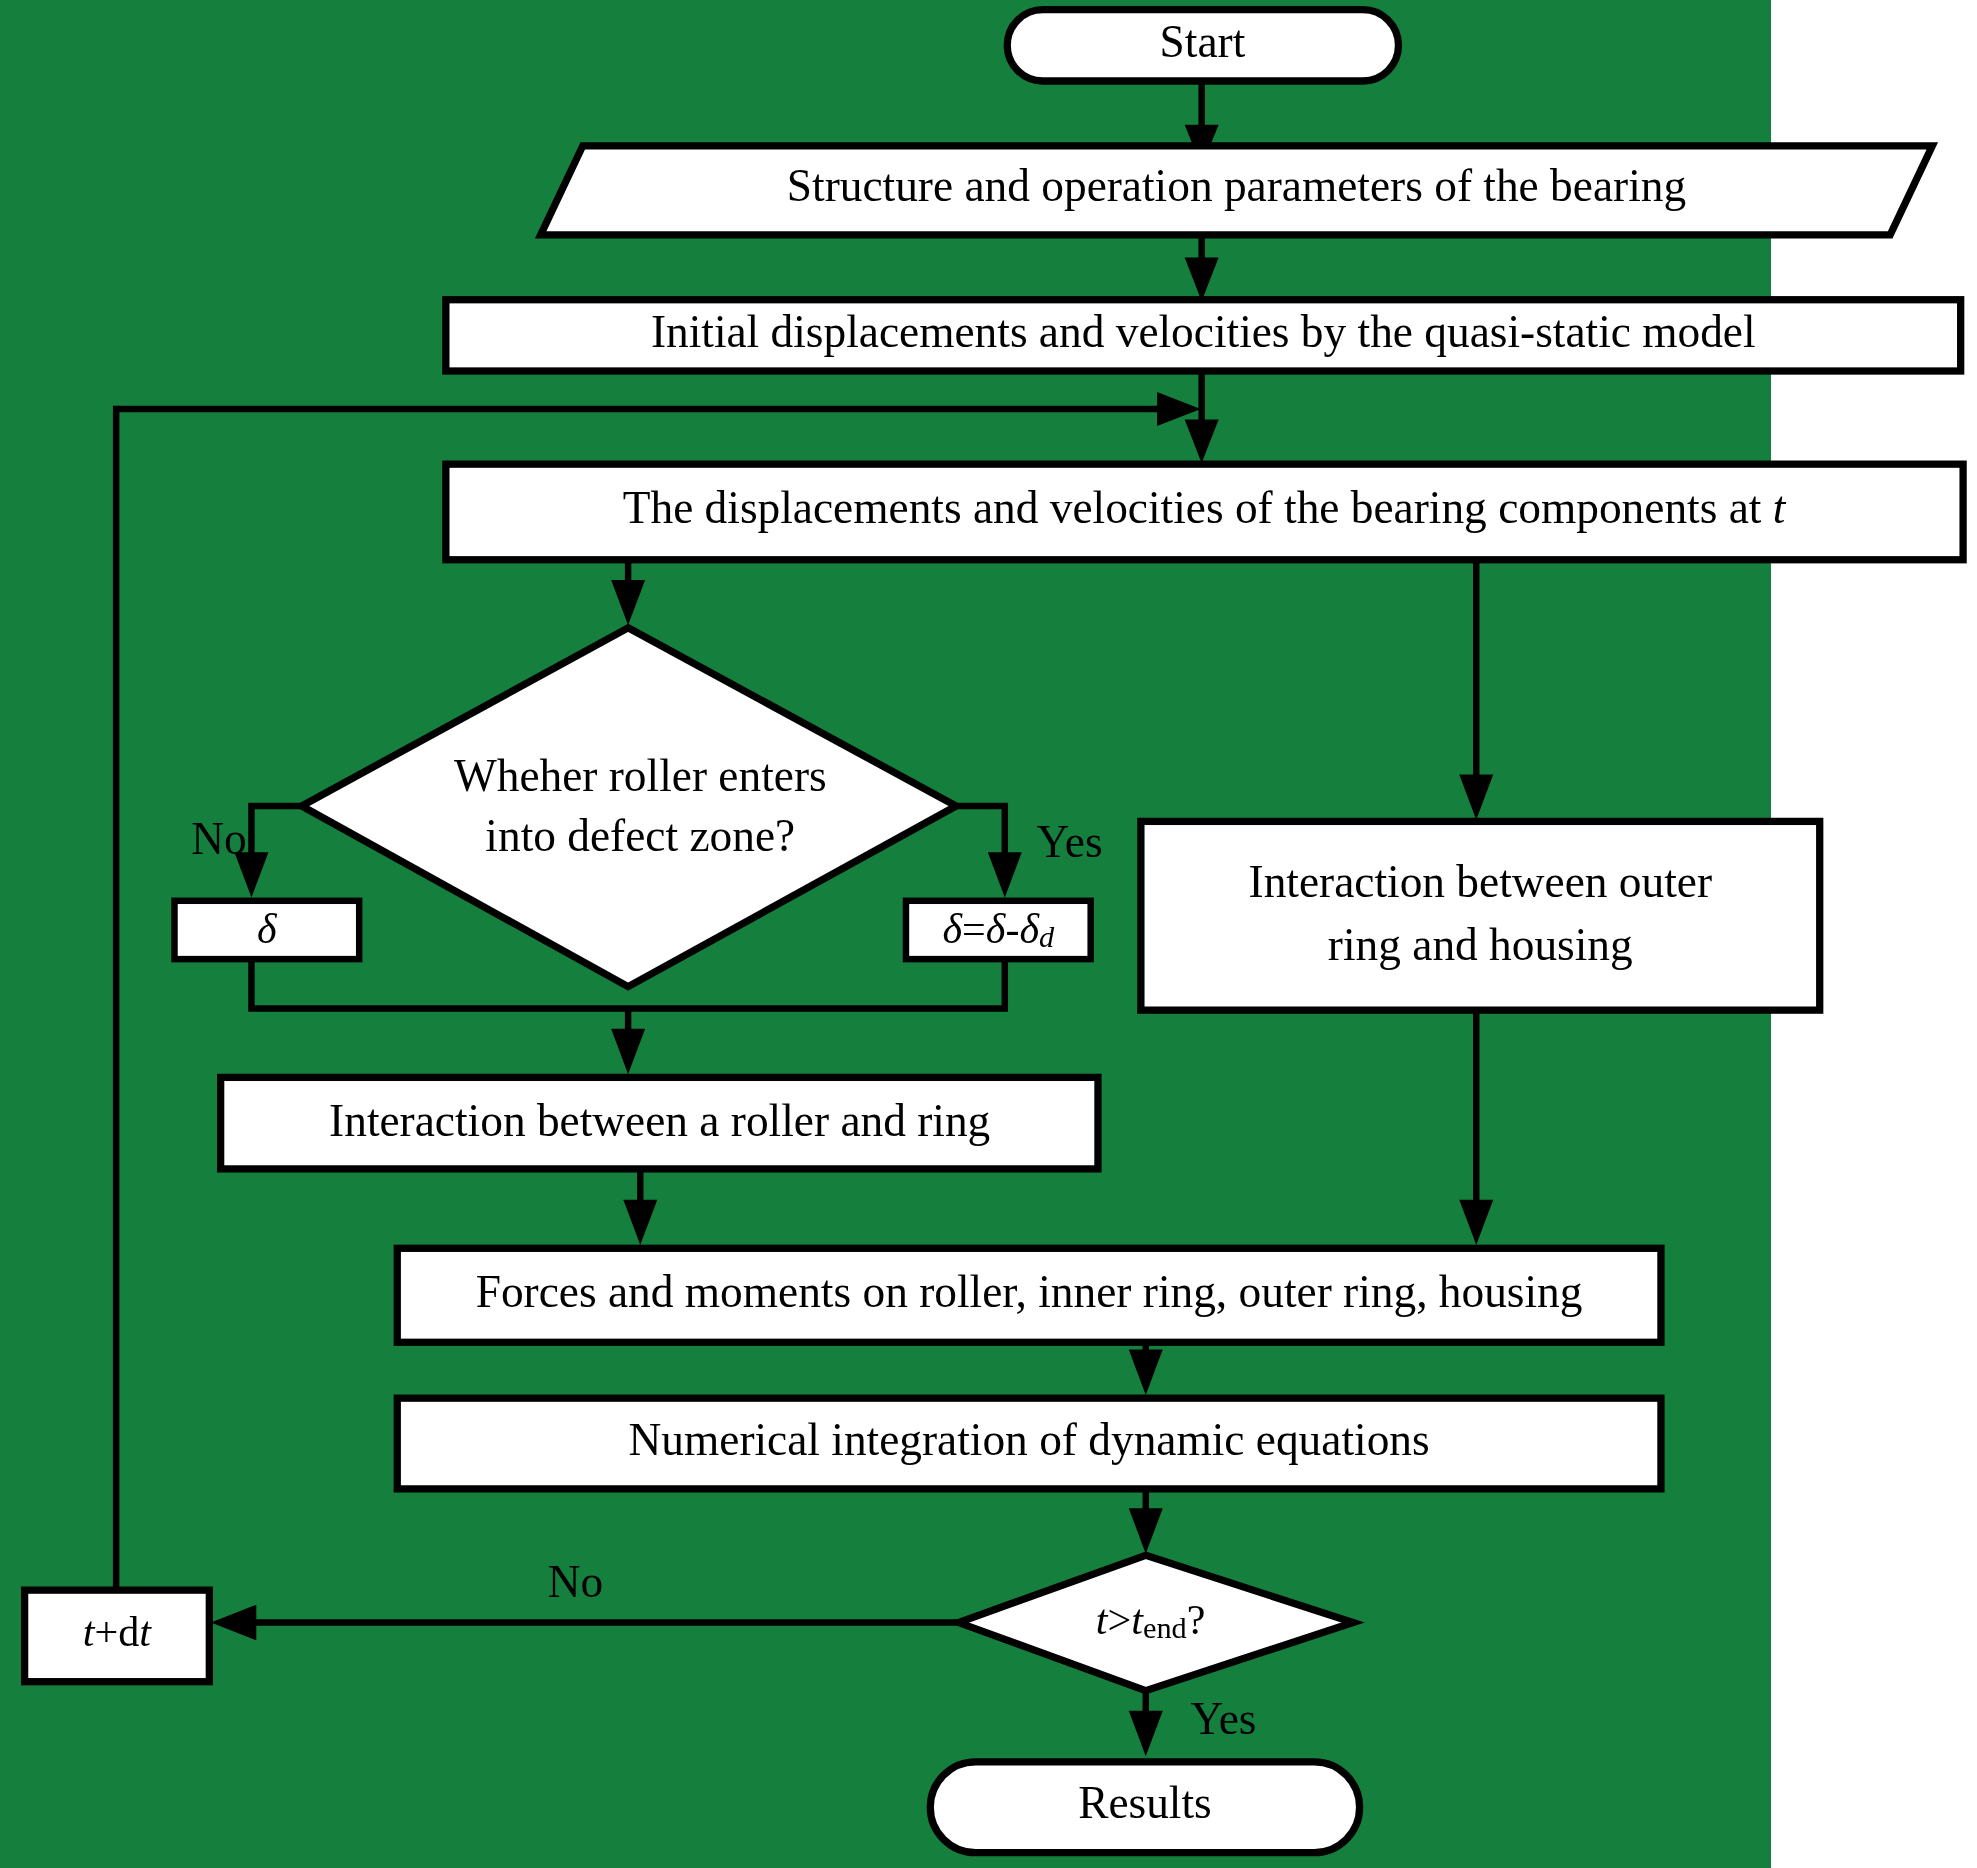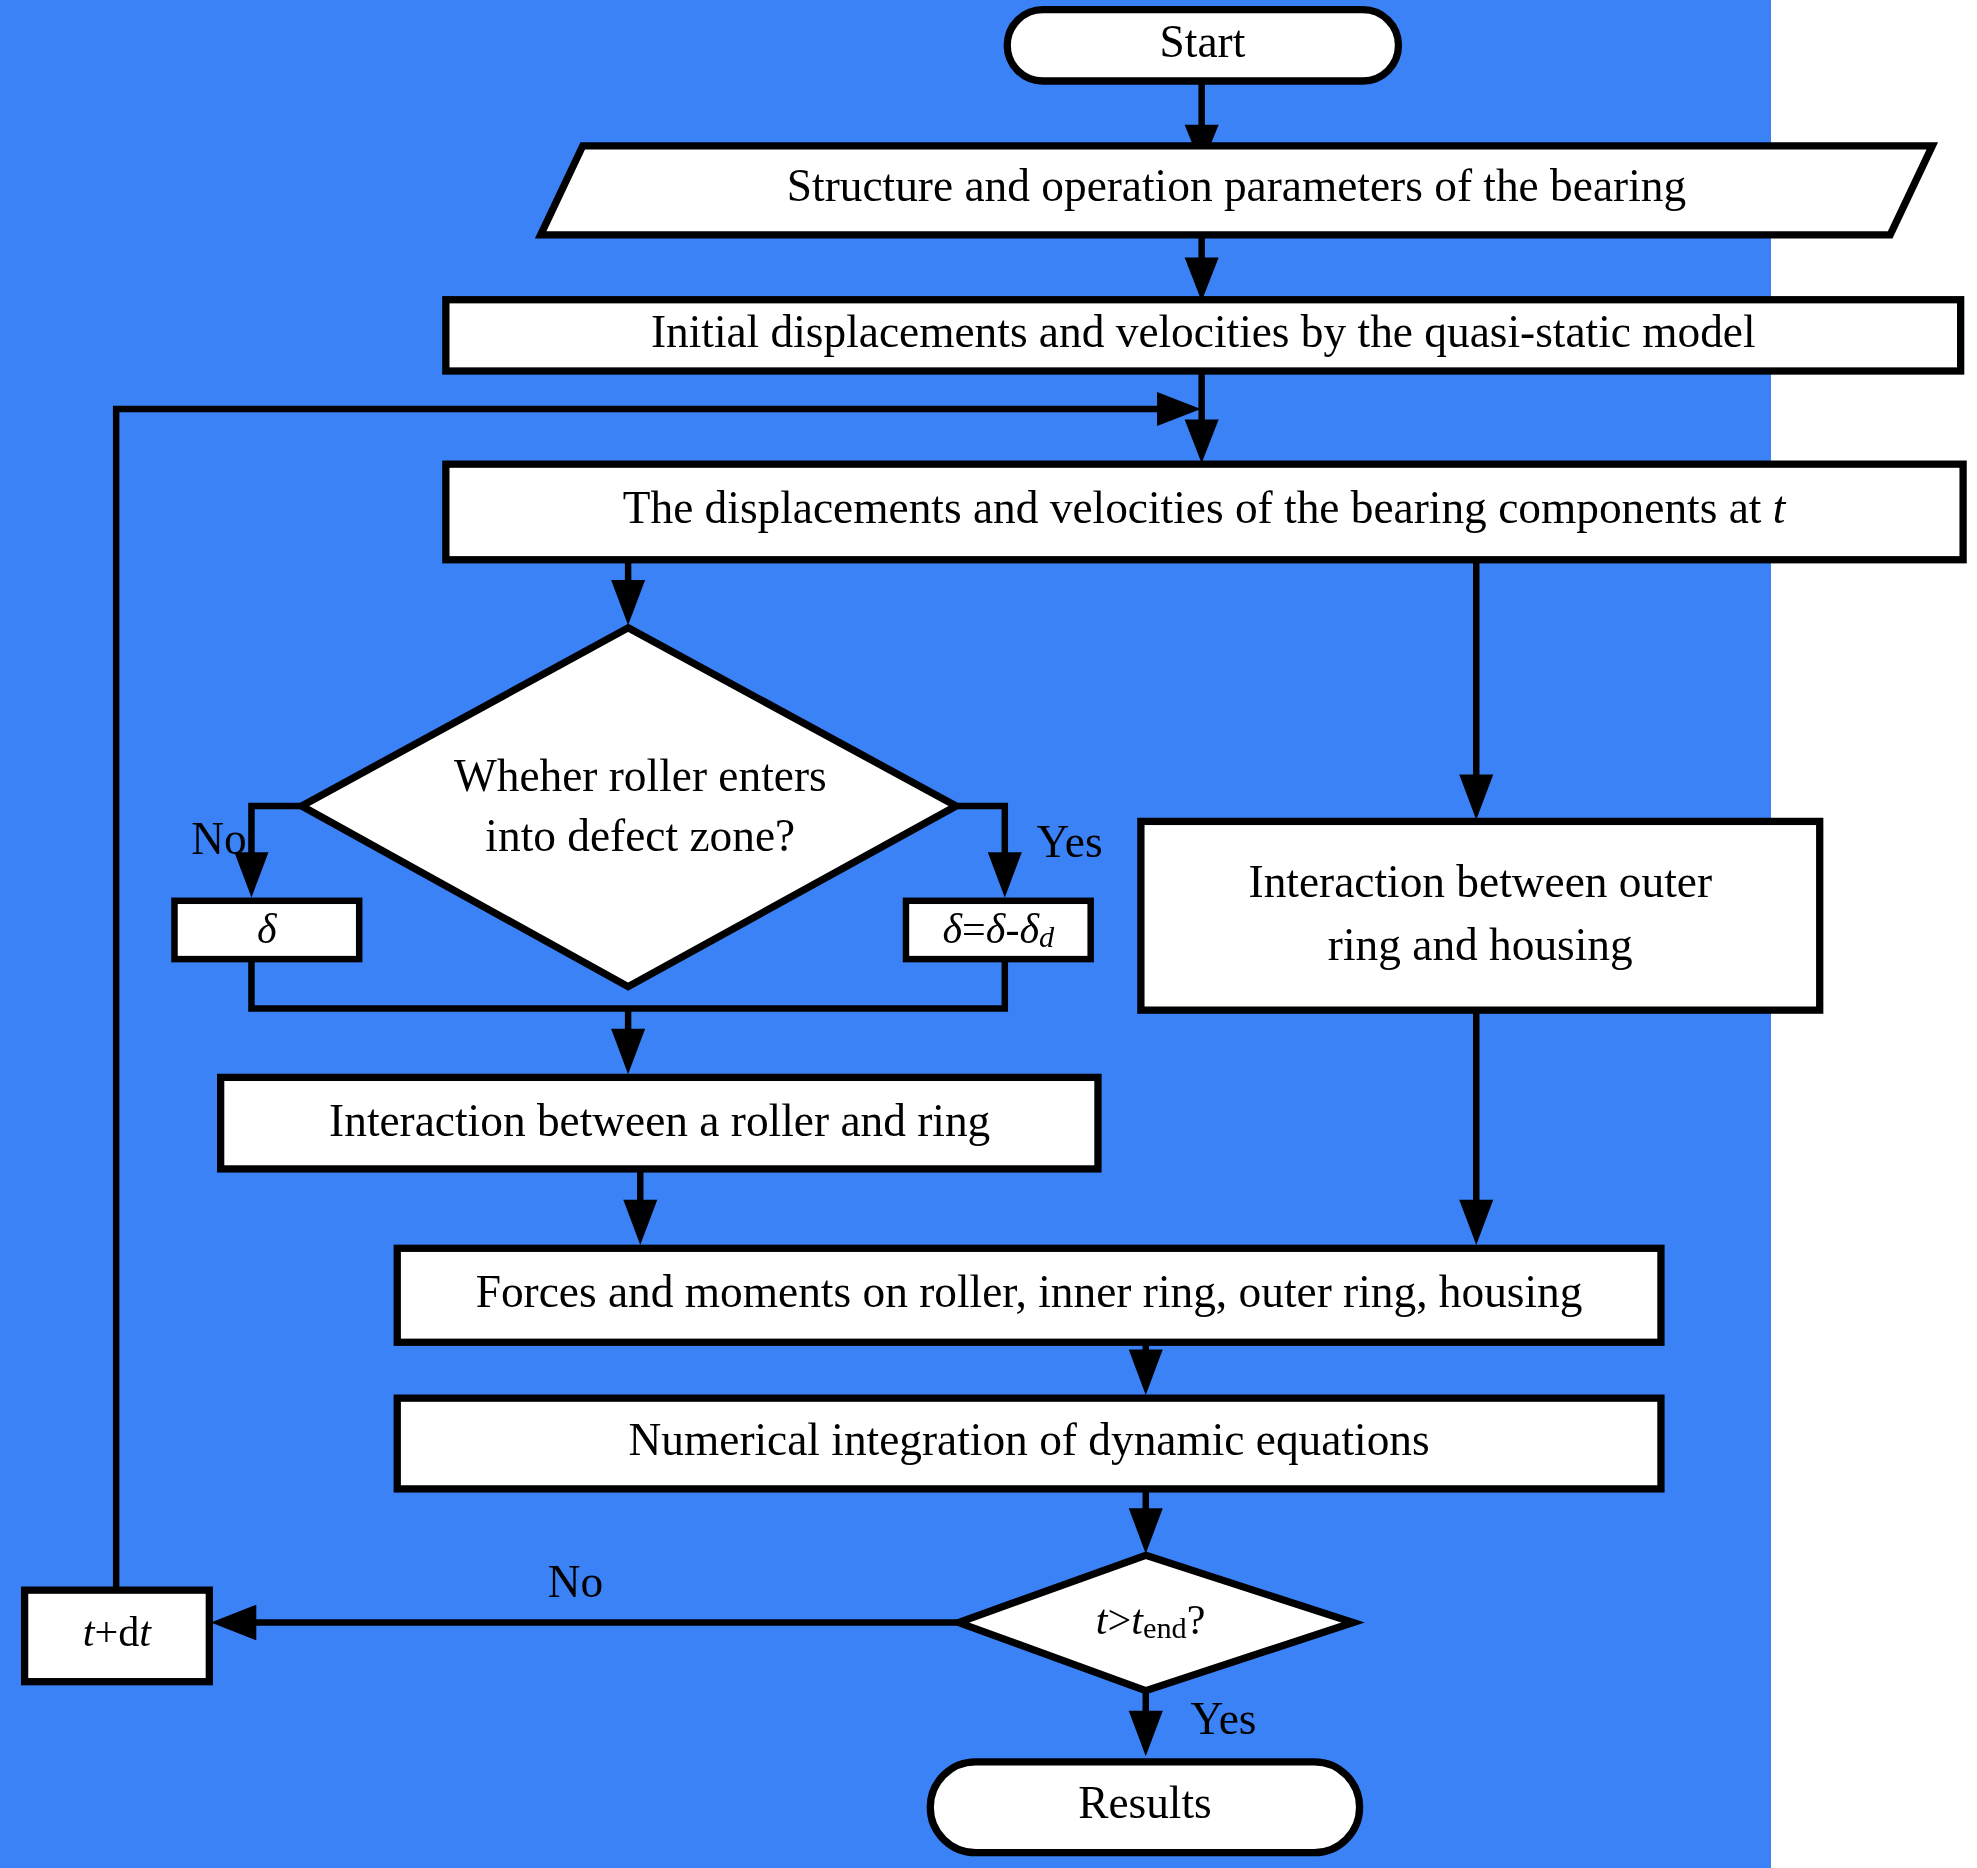--- a/index.html
+++ b/index.html
@@ -10,21 +10,21 @@
   body {
     width: 1978px;
     height: 1868px;
     font-family: "Liberation Serif", serif;
     overflow: hidden;
   }
   #flowchart-root {
     position: relative;
     width: 1771px;
     height: 1868px;
-    background: #3b82f6;
+    background: #15803d;
   }
   svg#flow-svg {
     display: block;
     width: 1978px;
     height: 1868px;
   }
   .node-shape {
     fill: #ffffff;
     stroke: #000000;
     stroke-width: 9;

